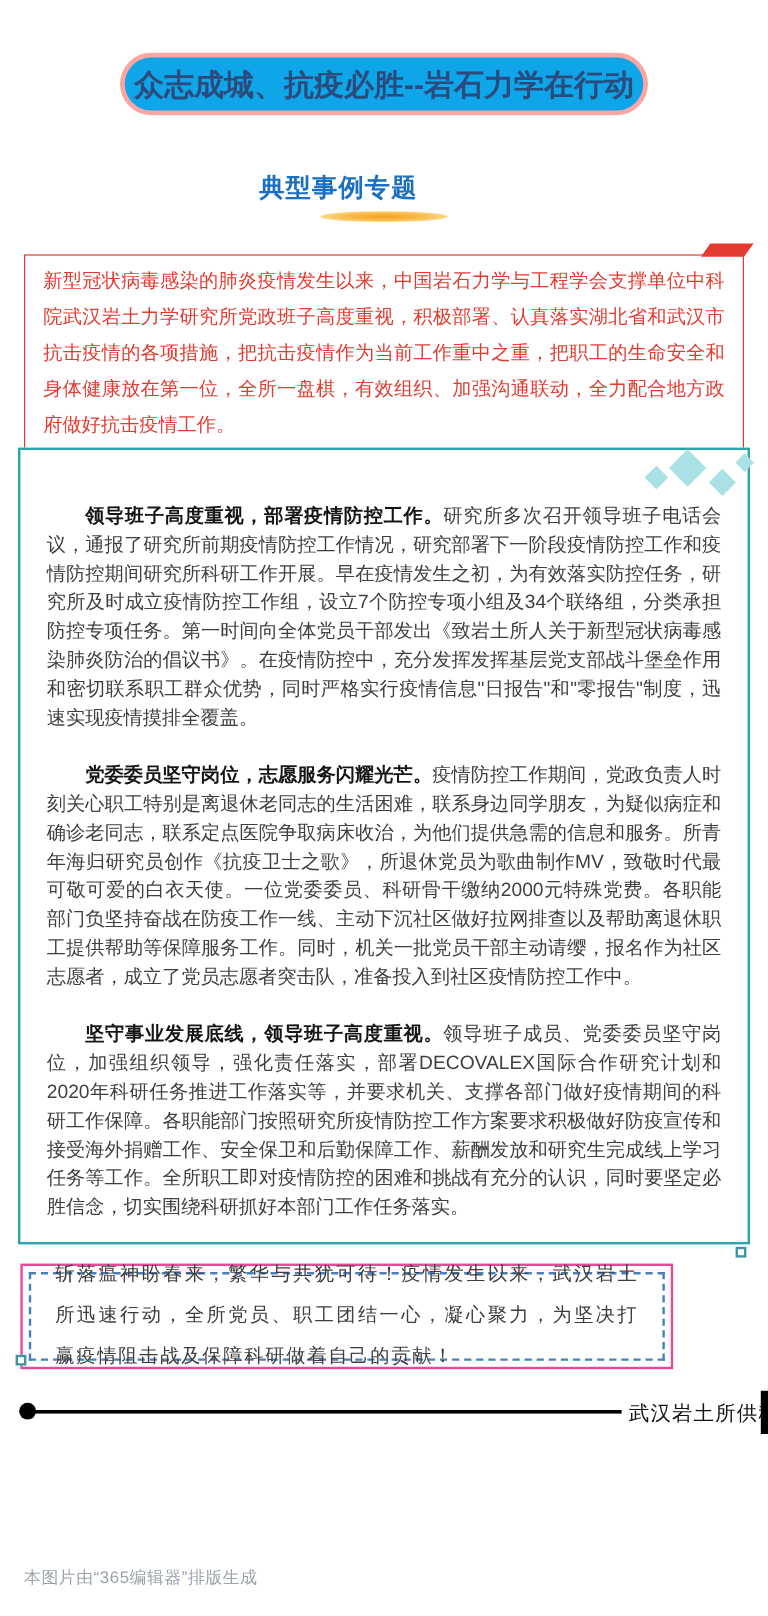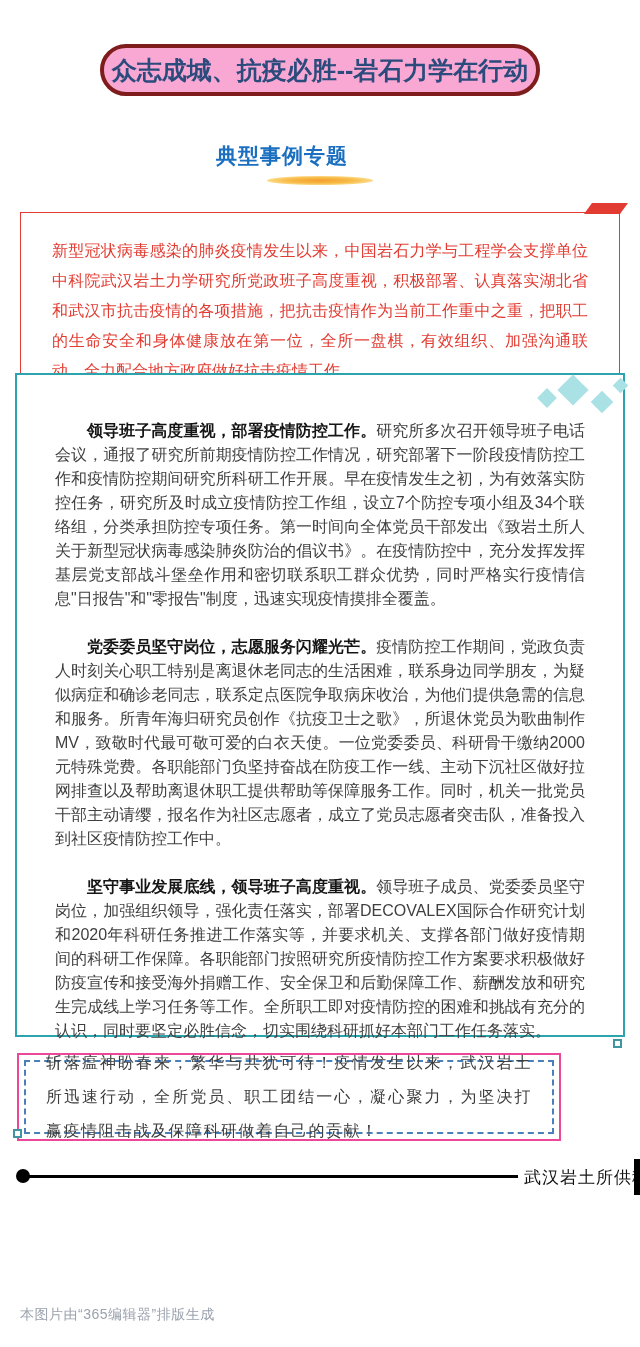--- a/index.html
+++ b/index.html
@@ -3,51 +3,51 @@
 <meta charset="utf-8">
 <style>
   html,body{margin:0;padding:0;background:#ffffff;}
   .canvas{
     position:relative;width:640px;height:1347px;background:#ffffff;overflow:hidden;
     font-family:"Liberation Sans","DejaVu Sans",sans-serif;
   }
   
   .title-pill{
     position:absolute;left:100px;top:44px;width:440px;height:52px;box-sizing:border-box;
-    border:4px solid #7f1d1d;border-radius:30px;background:#f9a8d4;
+    border:4px solid #fca5a5;border-radius:30px;background:#0ea5e9;
     display:flex;align-items:center;justify-content:center;
   }
   .title-pill span{font-size:25px;font-weight:bold;color:#2b4b7d;letter-spacing:0px;white-space:nowrap;}
   
   .subtitle{position:absolute;left:0;top:142px;width:564px;text-align:center;}
   .subtitle span{font-size:21px;font-weight:bold;color:#1a6fc0;letter-spacing:1px;}
   .lens{
     position:absolute;left:50%;top:176px;transform:translateX(-50%);
     width:106px;height:9px;border-radius:50%;
     background:radial-gradient(ellipse at center,#f49f2d 0%,#f8bc4a 45%,#fde398 78%,rgba(255,246,214,0) 100%);
   }
   
   .intro-box{
     position:absolute;left:20px;top:212px;width:600px;box-sizing:border-box;
     border:1px solid #e23c32;background:#fff;padding:7px 15px 9px;
   }
   .intro-box p{
-    margin:16px;color:#e23c32;font-size:16px;line-height:30px;
+    margin:0;color:#e23c32;font-size:16px;line-height:30px;
     text-align:justify;text-justify:inter-character;
   }
   .deco-red{position:absolute;background:#e23c32;}
   .deco-red.tr{left:588px;top:203px;width:36px;height:11px;transform:skewX(-36deg);}
   .deco-red.bl{left:32px;top:399px;width:50px;height:15px;transform:skewX(-36deg);}
   
   .main-box{
     position:absolute;left:15px;top:373px;width:610px;height:664px;box-sizing:border-box;
     border:2px solid #2ba4ae;background:#fff;padding:44px 22px 0;
   }
   .para{
-    margin:0 16px 24px;font-size:16px;line-height:24px;color:#3f3f3f;
+    margin:0 0 24px;font-size:16px;line-height:24px;color:#3f3f3f;
     text-align:justify;text-justify:inter-character;text-indent:2em;
   }
   .para b{color:#151515;font-weight:bold;}
   .diamond{position:absolute;background:#a9e1e4;transform:rotate(45deg);}
   .diamond.d1{left:540px;top:391px;width:14px;height:14px;}
   .diamond.d2{left:562px;top:379px;width:22px;height:22px;}
   .diamond.d3{left:594px;top:394px;width:16px;height:16px;}
   .diamond.d4{left:615px;top:380px;width:11px;height:11px;}
   
   .quote-outer{

